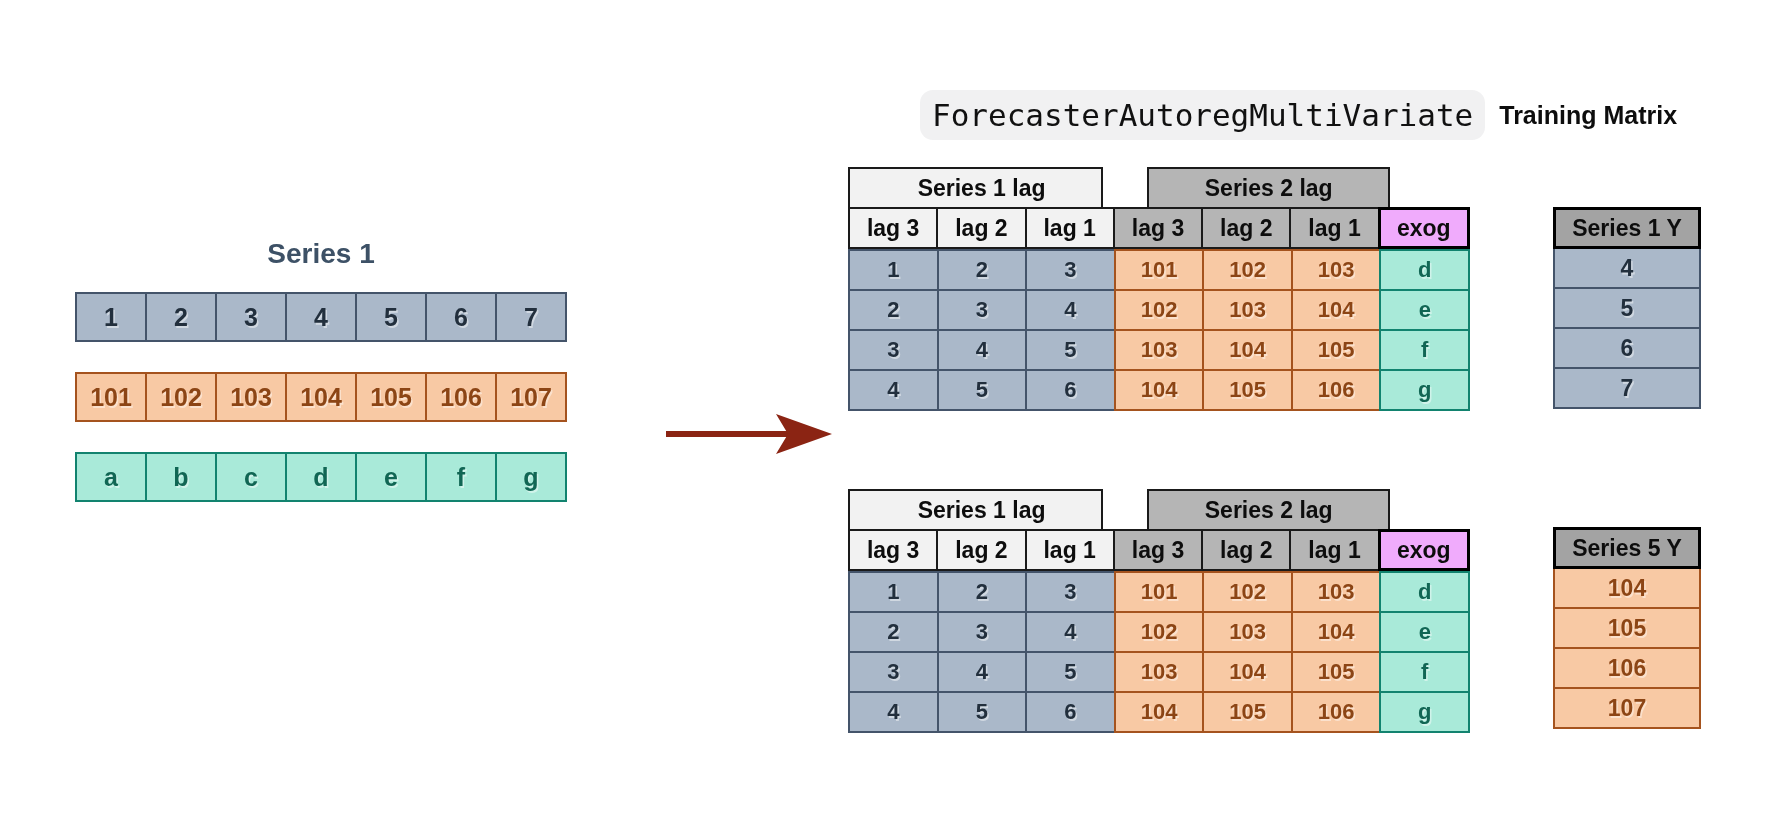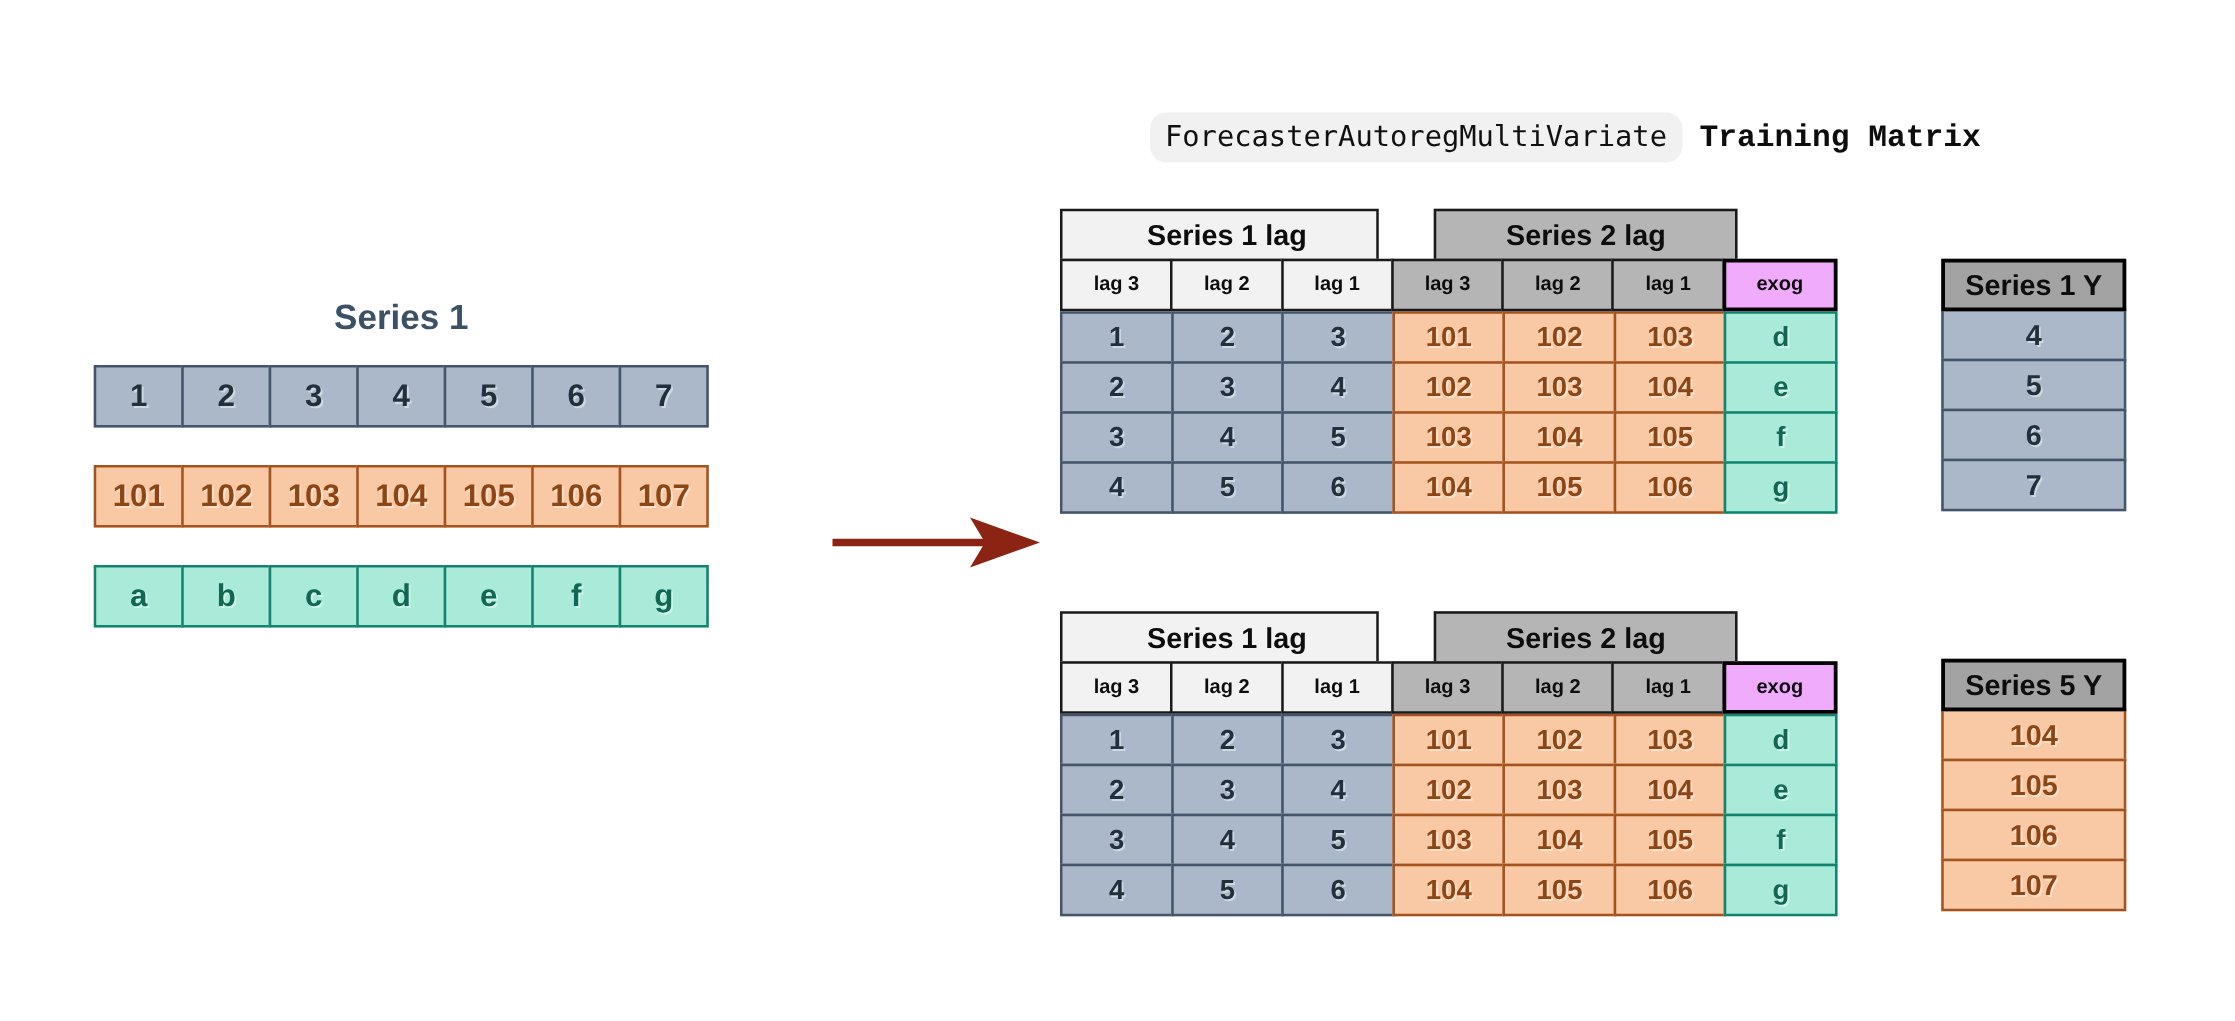--- a/index.html
+++ b/index.html
@@ -1,23 +1,23 @@
 <!DOCTYPE html>
 <html style="--series1-fill: #aab8c9; --series1-border: #44546a; --series1-text: #222f3d; --series1-title: #3d5166; --series2-fill: #f8c9a4; --series2-border: #a5531e; --series2-text: #8c4515; --series2-title: #c45911; --exog-fill: #a9ead9; --exog-border: #12836f; --exog-text: #116654; --exog-title: #15836c; --header-light: #f2f2f2; --header-gray: #b5b5b5; --arrow: #8b2413; --code-bg: #f1f1f2;"><head>
 <meta charset="utf-8">
 <style>
   html,body{margin:0;padding:0;background:#ffffff;}
   body{font-family:"Liberation Sans", sans-serif;}
   #canvas{position:relative;width:1788px;height:817px;background:#ffffff;overflow:hidden;}
 
   
   #title-bar{position:absolute;left:920px;top:90px;display:flex;align-items:center;gap:14px;}
-  #title-code{font-family:"DejaVu Sans Mono", monospace;font-size:23px;color:#111111;
+  #title-code{font-family:"DejaVu Sans Mono", monospace;font-size:31px;color:#111111;
     background:var(--code-bg);padding:7px 12px;border-radius:13px;}
-  #title-text{font-size:25px;font-weight:bold;color:#0d0d0d;font-family:Liberation Mono, monospace;}
+  #title-text{font-size:25px;font-weight:bold;color:#0d0d0d;}
 
   
   #left-panel{position:absolute;left:75px;top:238px;width:492px;}
   .iseries{margin-bottom:30px;}
   .slabel{text-align:center;font-size:28px;font-weight:bold;margin-bottom:22px;}
   .iseries[data-style="s1"] .slabel{color:var(--series1-title);}
   .iseries[data-style="s2"] .slabel{color:var(--series2-title);}
   .iseries[data-style="ex"] .slabel{color:var(--exog-title);}
   .srow{display:flex;width:100%;}
   .scell{flex:1;height:46px;display:flex;align-items:center;justify-content:center;
@@ -38,21 +38,21 @@
   .mtable .mrow:first-of-type{margin-top:0;}
   .gwrap,.hwrap,.drows{display:contents;}
   .gcell{flex:3;height:38px;display:flex;align-items:center;justify-content:center;
     font-size:23px;font-weight:bold;color:#0d0d0d;border:2px solid #1a1a1a;margin-left:-2px;}
   .gcell:first-of-type{margin-left:0;}
   .gcell:nth-of-type(1){background:var(--header-light);padding-left:12px;}
   .gcell:nth-of-type(2){background:var(--header-gray);margin-left:44px;}
   .gspacer{flex:1;}
   .group-row,.header-row{position:relative;z-index:2;}
   .hcell{flex:1;height:38px;display:flex;align-items:center;justify-content:center;
-    font-size:16px;font-weight:bold;color:#0d0d0d;border:2px solid #1a1a1a;margin-left:-2px;}
+    font-size:23px;font-weight:bold;color:#0d0d0d;border:2px solid #1a1a1a;margin-left:-2px;}
   .hcell:first-of-type{margin-left:0;}
   .hcell:nth-of-type(-n+3){background:var(--header-light);}
   .hcell:nth-of-type(n+4):nth-of-type(-n+6){background:var(--header-gray);}
   .hcell:nth-of-type(7){background:#f0abfc;border:3px solid #000000;position:relative;z-index:3;height:36px;}
   .mcell{flex:1;height:38px;display:flex;align-items:center;justify-content:center;
     font-size:22px;font-weight:bold;margin-left:-2px;
     text-shadow:1.5px 1.5px 0 rgba(255,255,255,0.45);}
   .mcell:first-of-type{margin-left:0;}
   .mcell:nth-of-type(-n+3){background:var(--series1-fill);border:2px solid var(--series1-border);color:var(--series1-text);}
   .mcell:nth-of-type(n+4):nth-of-type(-n+6){background:var(--series2-fill);border:2px solid var(--series2-border);color:var(--series2-text);}

